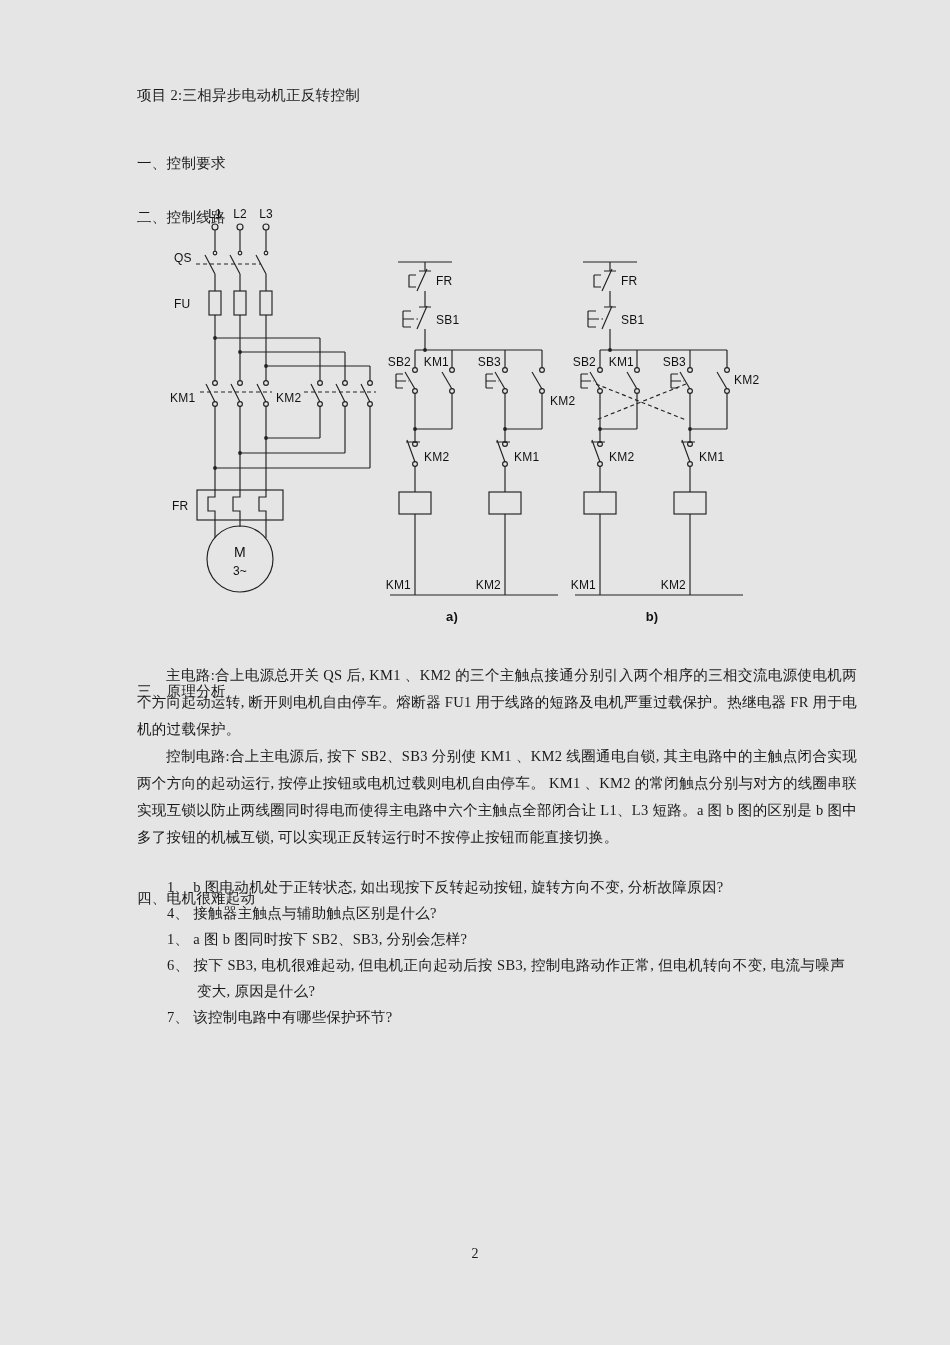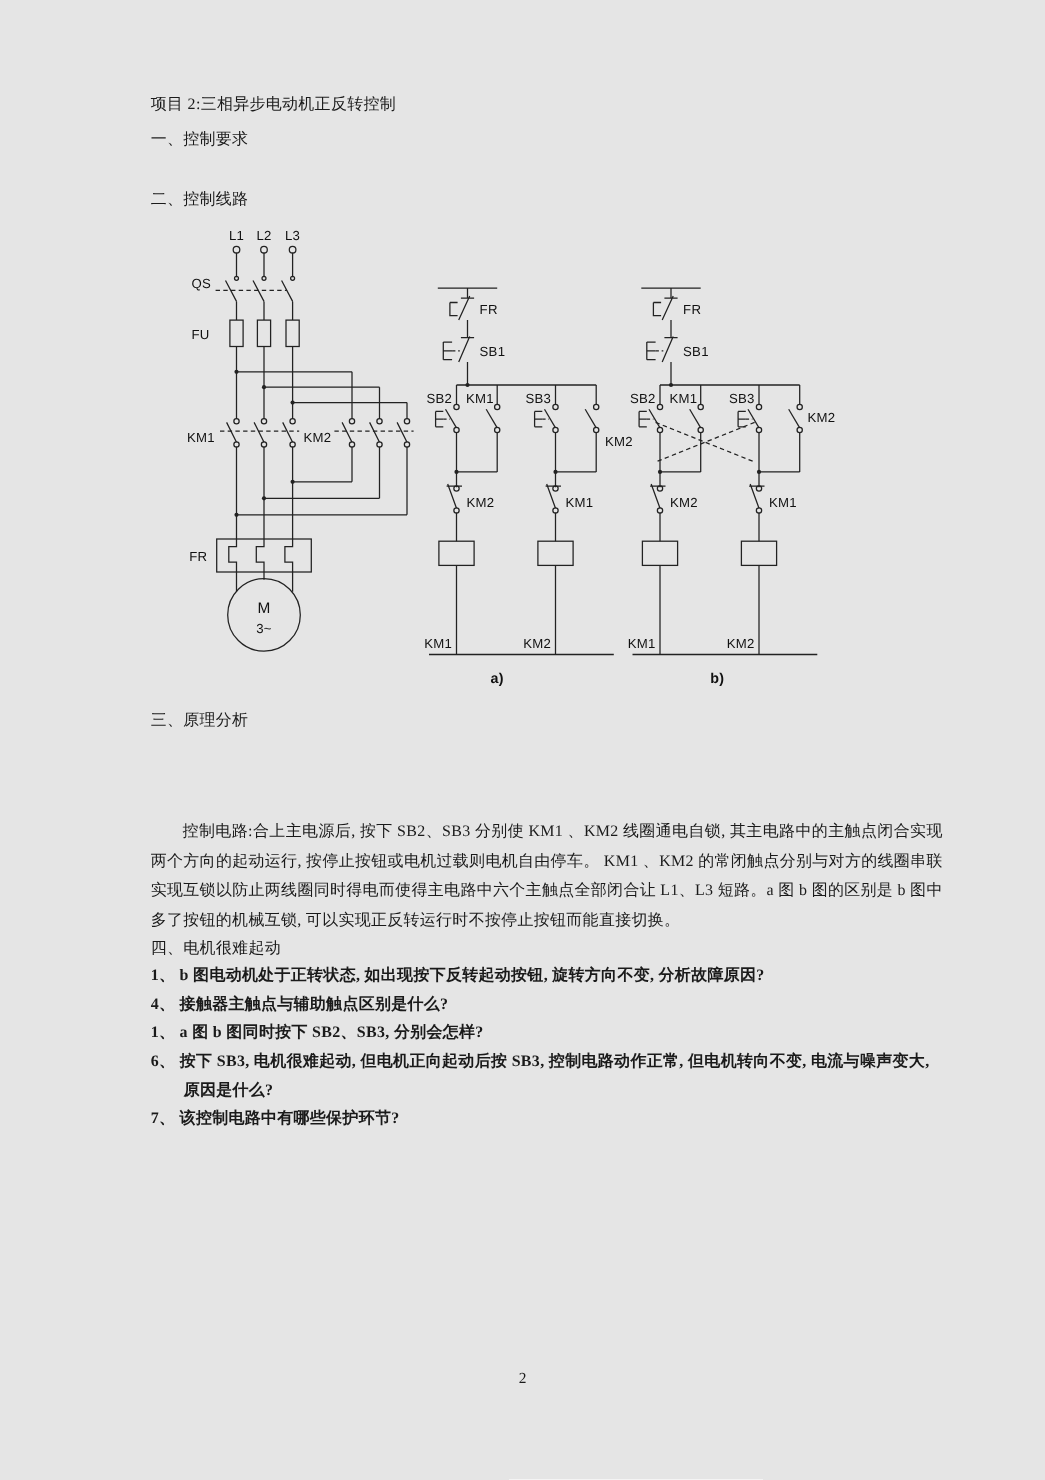--- a/index.html
+++ b/index.html
@@ -1,28 +1,28 @@
 <!DOCTYPE html>
 <html><head>
 <meta charset="utf-8">
 <style>
   * { margin:0; padding:0; box-sizing:border-box; }
   html,body { background:#ffffff; }
   .page {
     position:relative; width:950px; height:1345px; background:#e5e5e5;
     font-family:"Liberation Serif","DejaVu Serif",serif; color:#1a1a1a; overflow:hidden;
   }
-  .heading { position:absolute; left:137px; font-size:14.5px; line-height:22px; letter-spacing:.3px; white-space:nowrap; }
+  .heading { position:absolute; left:137px; font-size:14.5px; line-height:22px; letter-spacing:.3px; white-space:nowrap;margin-top:36px; }
   .plain   { position:absolute; font-size:14.5px; line-height:22px; letter-spacing:.3px; white-space:nowrap; }
   .para {
     position:absolute; left:137px; width:720px; font-size:14.5px; line-height:27px;
     text-align:justify; text-indent:2em; letter-spacing:.3px;
   }
   .qlist { position:absolute; left:137px; width:708px; font-size:14.5px; line-height:26px; letter-spacing:.3px; }
-  .q-item { padding-left:30px; text-indent:-30px; text-align:justify;font-weight:bold; }
+  .q-item { margin-left:30px; padding-left:30px; text-indent:-30px; text-align:justify; }
   .pagenum { position:absolute; left:0; top:1246px; width:950px; text-align:center; font-size:14px; }
   .diagram { position:absolute; left:0; top:0; }
   .diagram path, .diagram rect, .diagram circle { stroke:#222; stroke-width:1.15; fill:none; }
   .diagram circle.dot { fill:#222; stroke:none; }
   .diagram .dash  { stroke-dasharray:4 3; }
   .diagram .dash2 { stroke-dasharray:3 2.5; }
   .diagram text { font:12px "Liberation Sans","DejaVu Sans",sans-serif; fill:#111; stroke:none; letter-spacing:.2px; }
   .diagram text.cap { font-size:13px; font-weight:bold; }
   .diagram text.motor { font-size:14px; }
   .mid { text-anchor:middle; } .end { text-anchor:end; }
@@ -282,20 +282,21 @@
       <rect x="674" y="492" width="32" height="22"></rect>
 
       <path d="M575,595 H743"></path>
       <text class="end" x="596" y="589">KM1</text>
       <text class="end" x="686" y="589">KM2</text>
       <text class="cap mid" x="652" y="621">b)</text>
     </g>
   </svg>
 
   <div class="heading" style="top:644px">三、原理分析</div>
+  <div class="para" style="top:662px">主电路:合上电源总开关 QS 后, KM1 、KM2 的三个主触点接通分别引入两个相序的三相交流电源使电机两个方向起动运转, 断开则电机自由停车。熔断器 FU1 用于线路的短路及电机严重过载保护。热继电器 FR 用于电机的过载保护。</div>
   <div class="para" style="top:743px">控制电路:合上主电源后, 按下 SB2、SB3 分别使 KM1 、KM2 线圈通电自锁, 其主电路中的主触点闭合实现两个方向的起动运行, 按停止按钮或电机过载则电机自由停车。 KM1 、KM2 的常闭触点分别与对方的线圈串联实现互锁以防止两线圈同时得电而使得主电路中六个主触点全部闭合让 L1、L3 短路。a 图 b 图的区别是 b 图中多了按钮的机械互锁, 可以实现正反转运行时不按停止按钮而能直接切换。</div>
 
   <div class="heading" style="top:851px">四、电机很难起动</div>
 
   <div class="qlist" style="top:874px">
     <div class="q-item">1、 b 图电动机处于正转状态, 如出现按下反转起动按钮, 旋转方向不变, 分析故障原因?</div>
     <div class="q-item">4、 接触器主触点与辅助触点区别是什么?</div>
     <div class="q-item">1、 a 图 b 图同时按下 SB2、SB3, 分别会怎样?</div>
     <div class="q-item">6、 按下 SB3, 电机很难起动, 但电机正向起动后按 SB3, 控制电路动作正常, 但电机转向不变, 电流与噪声变大, 原因是什么?</div>
     <div class="q-item">7、 该控制电路中有哪些保护环节?</div>

